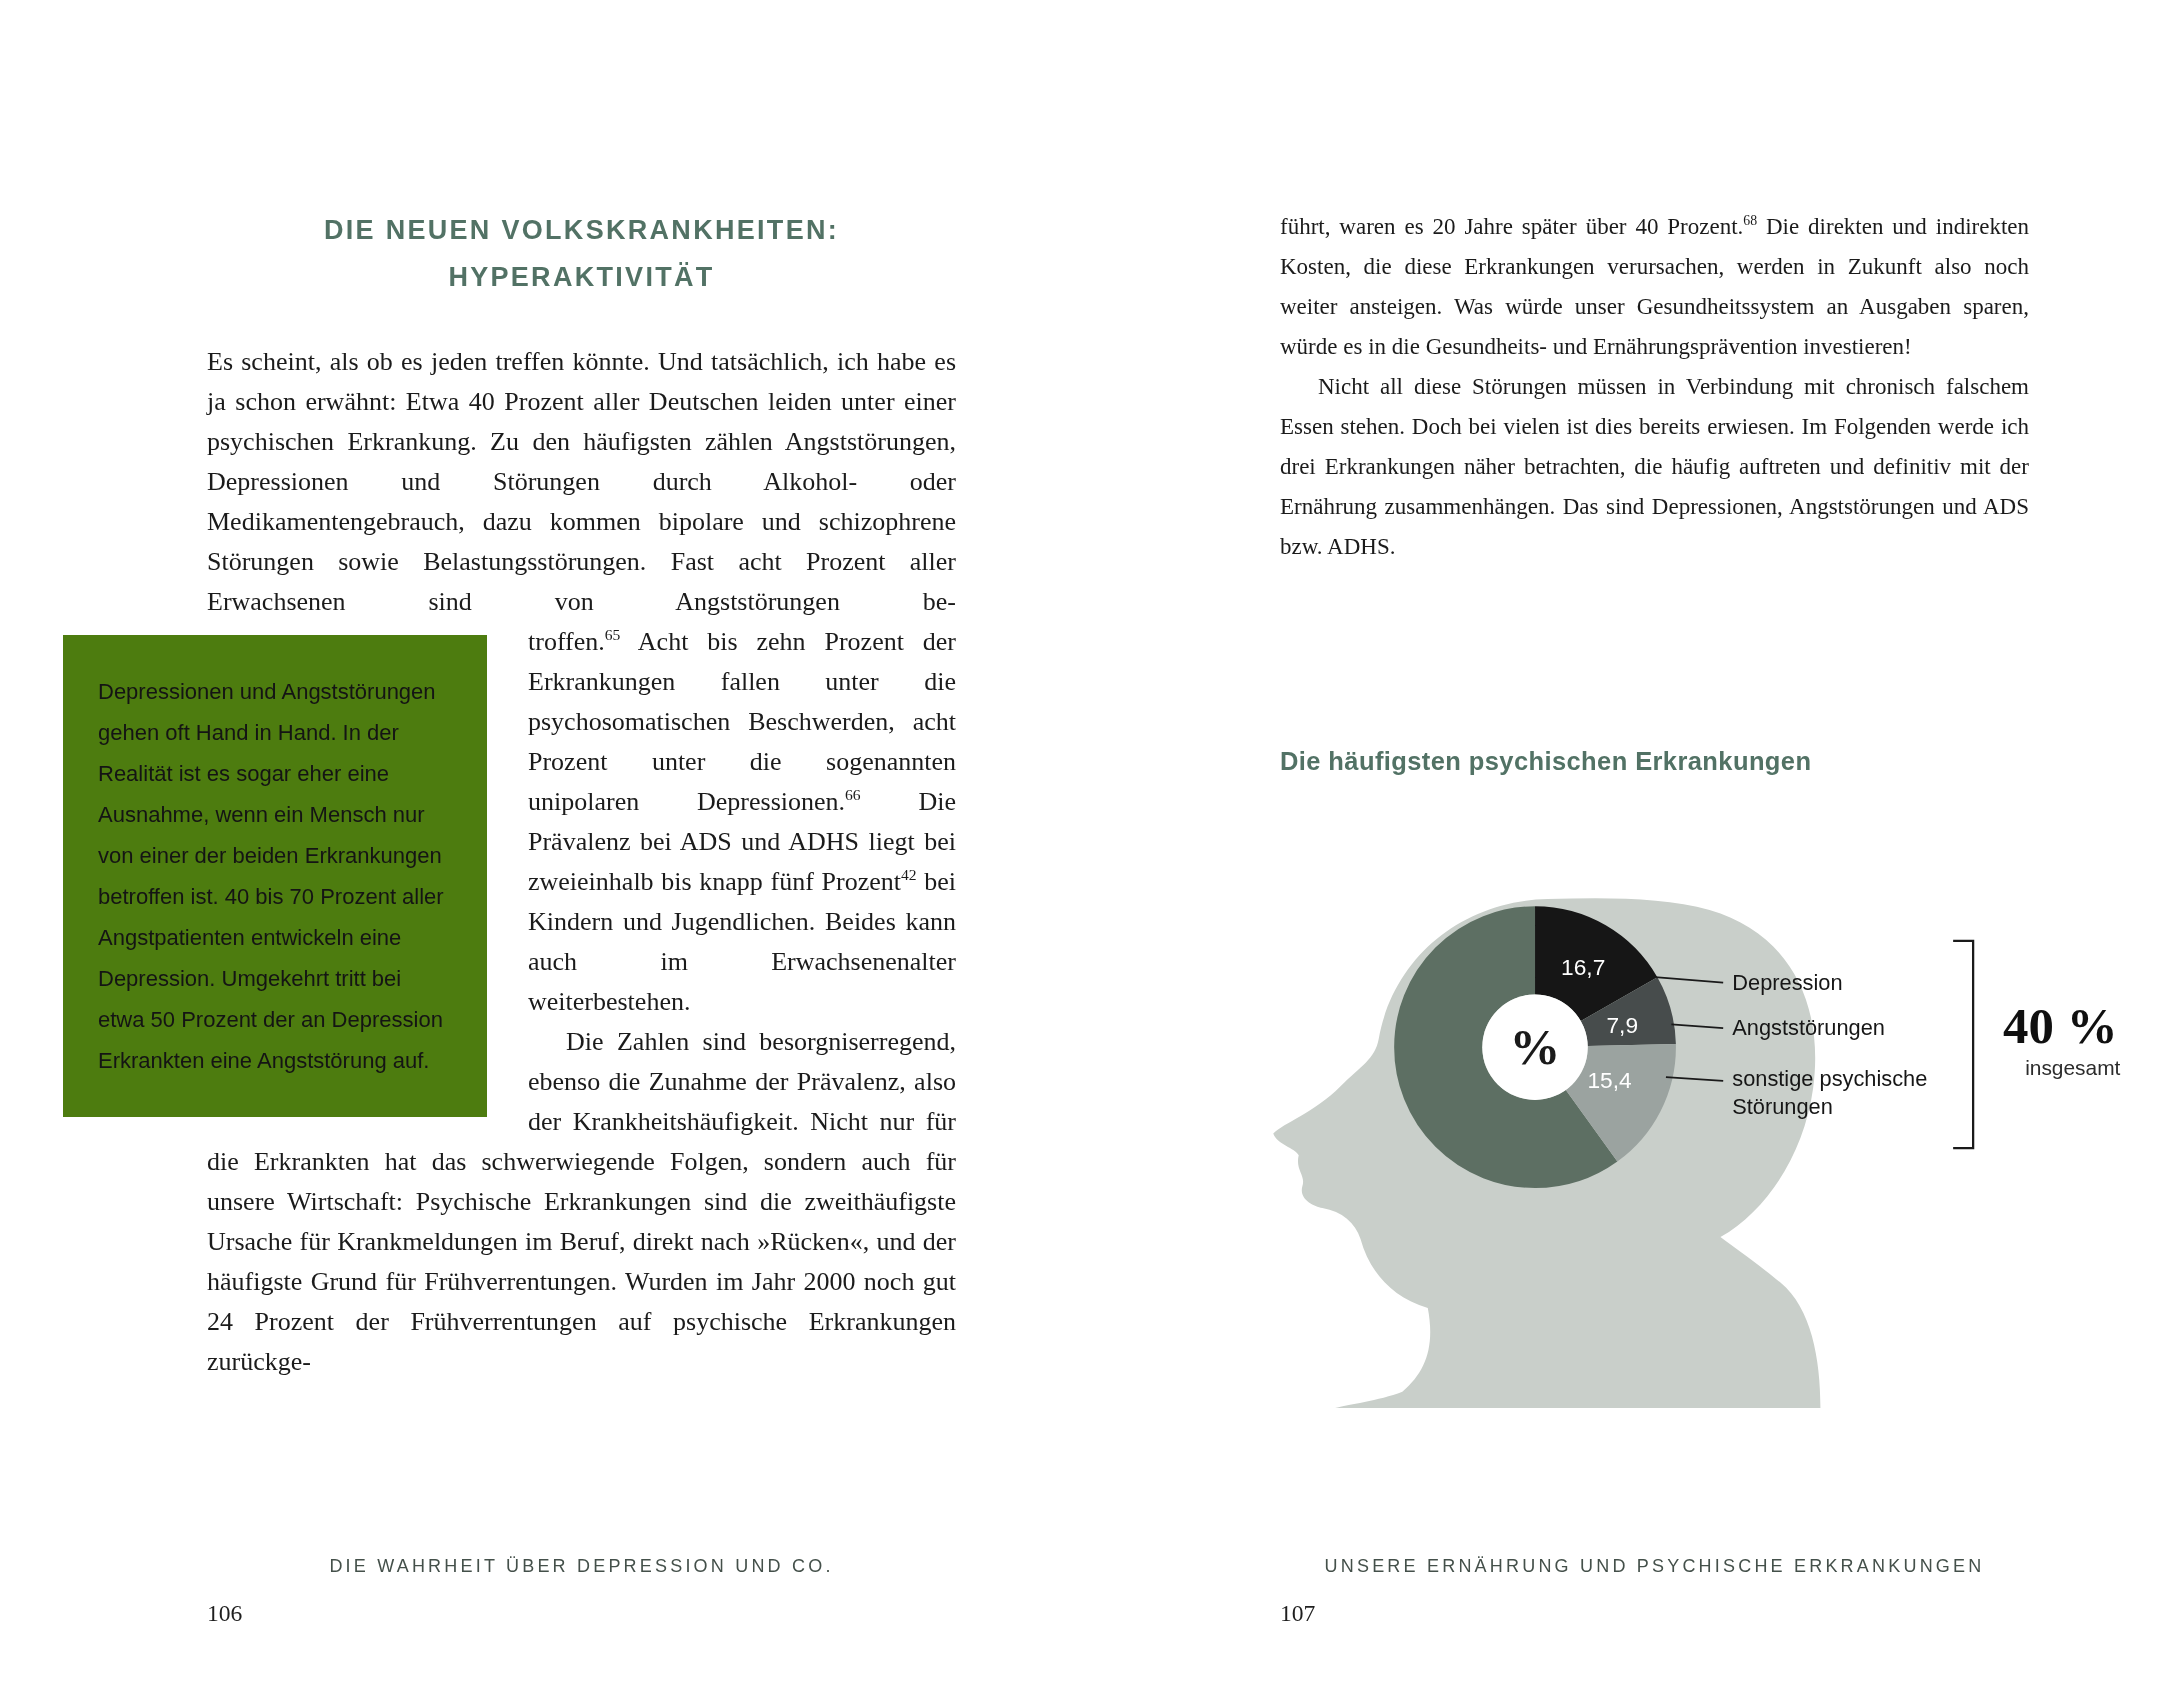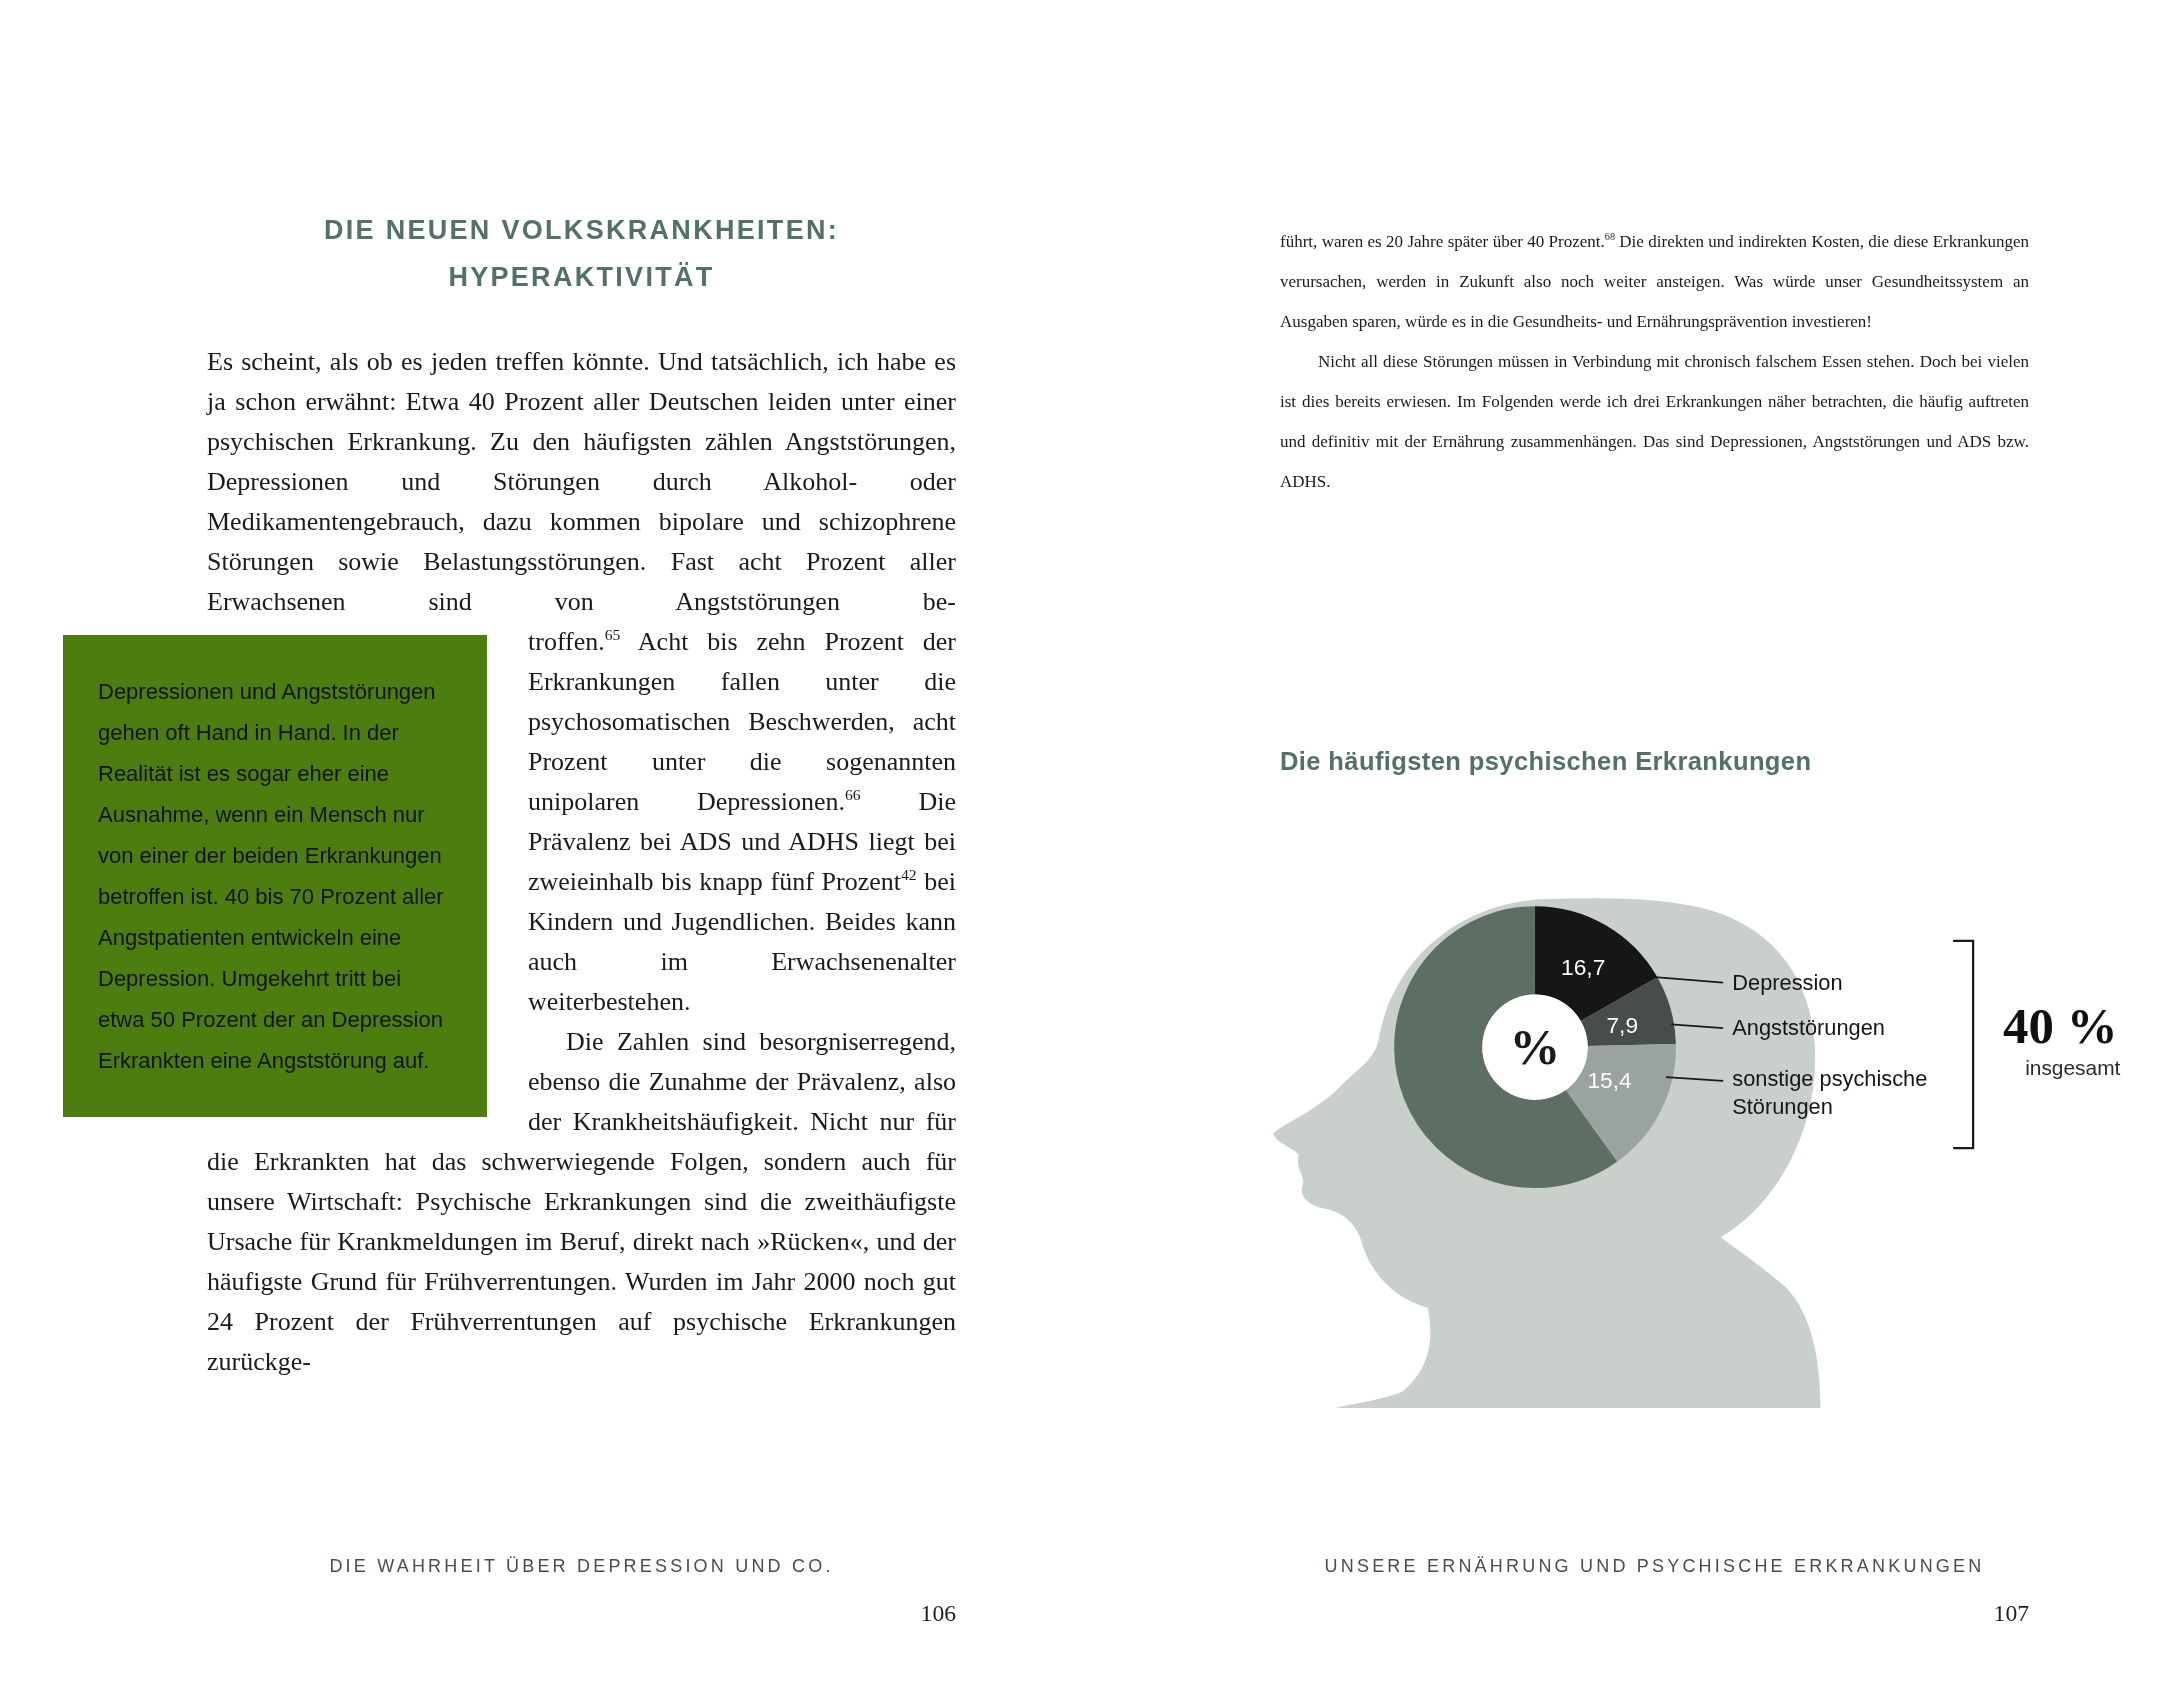--- a/index.html
+++ b/index.html
@@ -24,22 +24,22 @@
   .p-indent{text-indent:38px;}
 
   .callout{
     float:left;width:354px;padding:36px 35px;background:#4d7c0f;
     margin:12.7px 41px 22px -144px;
     font-family:"Liberation Sans", sans-serif;font-size:22px;line-height:41px;
     text-align:left;color:#141414;
   }
 
   .right-body{
-    position:absolute;left:1280px;top:222px;width:749px;
-    font-size:17px;line-height:40px;text-align:justify;
+    position:absolute;left:1280px;top:207px;width:749px;
+    font-size:23px;line-height:40px;text-align:justify;
   }
 
   .subheading{
     position:absolute;left:1280px;top:726px;width:749px;
     font-family:"Liberation Sans", sans-serif;font-weight:700;font-size:25.5px;
     color:#527265;letter-spacing:0.4px;
   }
   .caption{
     position:absolute;left:1280px;top:791px;width:749px;
     font-family:"Liberation Sans", sans-serif;font-size:20px;line-height:28px;
@@ -59,21 +59,21 @@
   .total-sub{font-family:"Liberation Sans", sans-serif;font-size:23px;fill:#2c2c2c;text-anchor:end;}
 
   .footer-line{
     position:absolute;width:749px;top:1556px;text-align:center;
     font-family:"Liberation Sans", sans-serif;font-size:18px;font-weight:400;
     letter-spacing:3.2px;color:#44504a;
   }
   .fl-left{left:207px;}
   .fl-right{left:1280px;}
   .page-num{
-    position:absolute;width:749px;top:1600px;text-align:right;
+    position:absolute;width:749px;top:1600px;text-align:left;
     font-family:"Liberation Serif", serif;font-size:23.6px;color:#1f1f1f;
   }
   .pn-left{left:207px;}
   .pn-right{left:1280px;}
 </style>
 </head>
 <body>
 
 <div class="spread">
 

